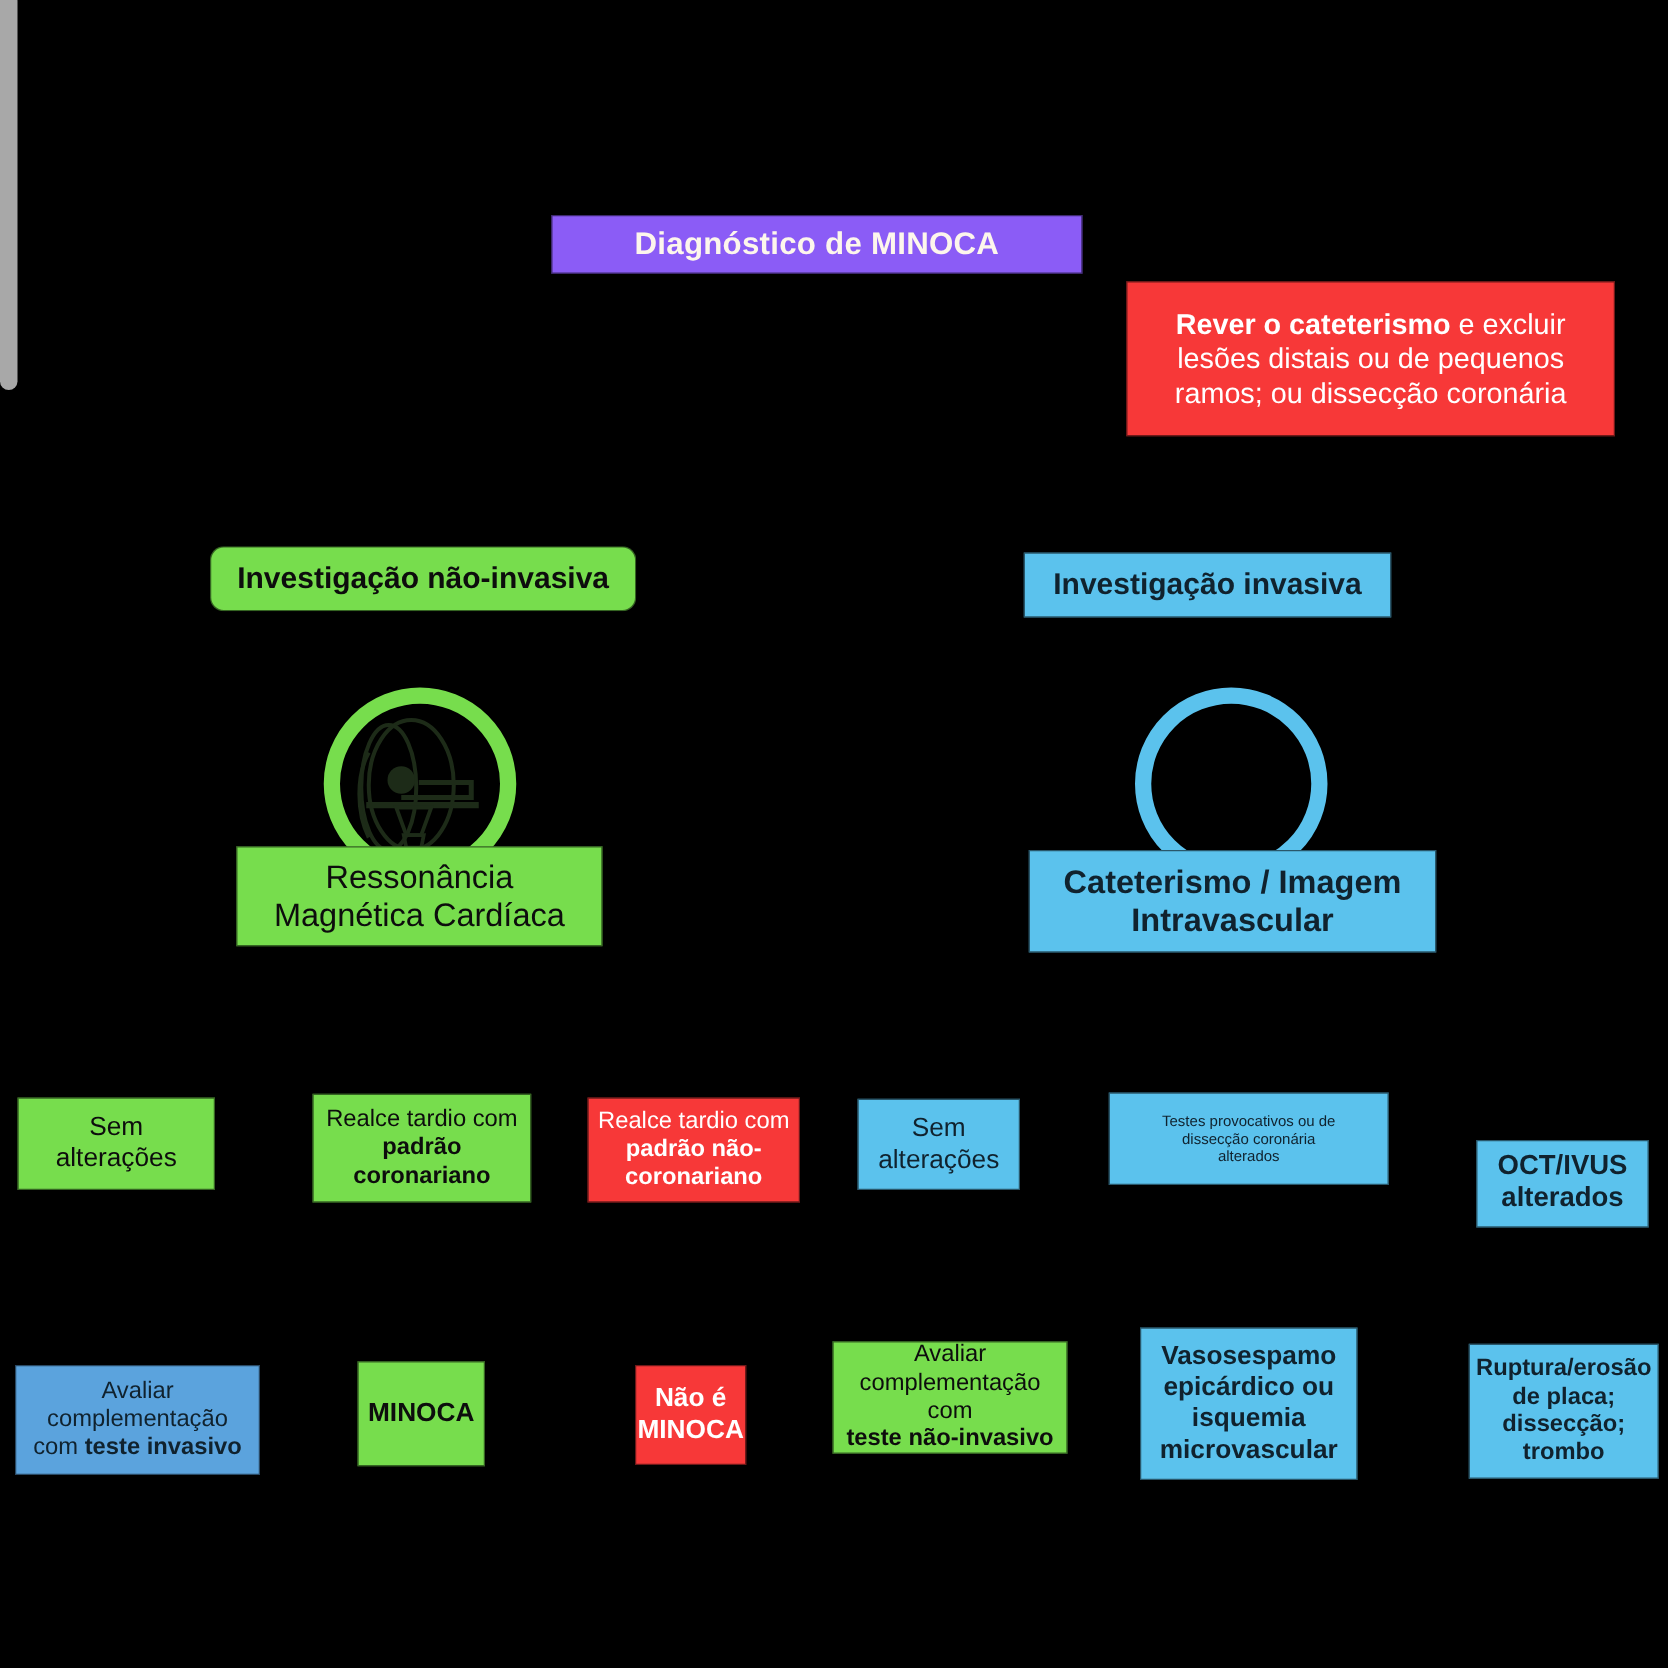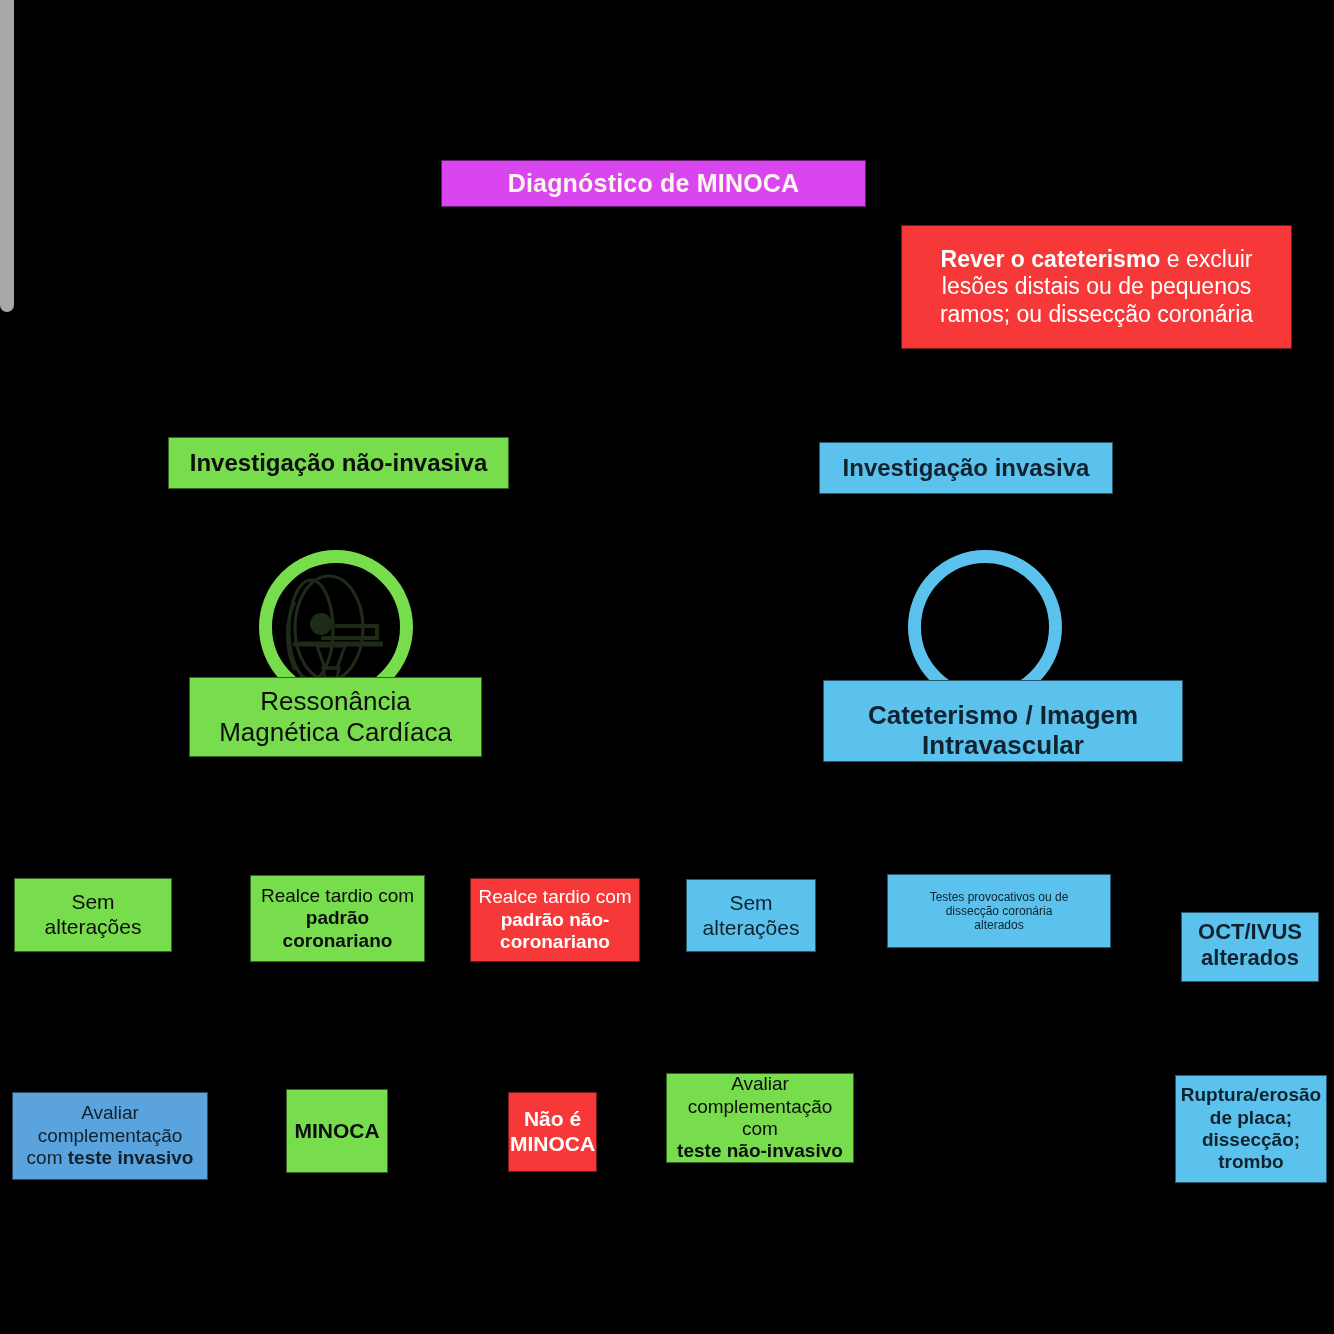--- a/index.html
+++ b/index.html
@@ -43,45 +43,45 @@
     line-height: 1.18;
     border: 1px solid rgba(0,0,0,0.55);
   }
   .node .txt { display: block; padding: 0 4px; }
   .node b { font-weight: bold; }
 
   .green    { background: #77dd4d; color: #0d0d0d; }
   .blue     { background: #5bc2ed; color: #10222e; }
   .blue-mid { background: #5ba3dd; color: #10222e; }
   .red      { background: #f73838; color: #ffffff; }
-  .orange   { background: #d946ef; color: #fdf6ec; }
+  .orange   { background: #8b5cf6; color: #fdf6ec; margin-top: 12px; }
 
   .title-box {
     left: 441px; top: 160px; width: 425px; height: 47px;
     font-size: 25px; font-weight: bold; letter-spacing: 0.2px;
   }
   .rever-box {
     left: 901px; top: 225px; width: 391px; height: 124px;
     font-size: 23px; font-weight: 400;
   }
   .branch-ni {
     left: 168px; top: 437px; width: 341px; height: 52px;
-    font-size: 24px; font-weight: bold;
+    font-size: 24px; font-weight: bold; border-radius: 11px;
   }
   .branch-i {
     left: 819px; top: 442px; width: 294px; height: 52px;
     font-size: 24px; font-weight: bold;
   }
   .mri-label {
     left: 189px; top: 677px; width: 293px; height: 80px;
     font-size: 26px; font-weight: normal;
   }
   .cath-label {
-    left: 823px; top: 680px; width: 360px; height: 82px;
-    font-size: 26px; font-weight: bold; align-items: flex-end;
+    left: 823px; top: 680px; width: 326px; height: 82px;
+    font-size: 26px; font-weight: bold;
   }
   .ring {
     position: absolute;
     border-radius: 50%;
     box-sizing: border-box;
   }
   .ring-green { left: 259px; top: 550px; width: 154px; height: 154px;
                 border: 13px solid #77dd4d; }
   .ring-blue  { left: 908px; top: 550px; width: 154px; height: 154px;
                 border: 13px solid #5bc2ed; }
@@ -182,18 +182,21 @@
   </div>
 
   <div class="node red c3">
     <span class="txt"><span>Não é</span><br><span>MINOCA</span></span>
   </div>
 
   <div class="node green c4">
     <span class="txt"><span>Avaliar</span><br><span>complementação com</span><br><b>teste não-invasivo</b></span>
   </div>
 
+  <div class="node blue c5">
+    <span class="txt"><span>Vasosespamo</span><br><span>epicárdico ou</span><br><span>isquemia</span><br><span>microvascular</span></span>
+  </div>
 
   <div class="node blue c6">
     <span class="txt"><span>Ruptura/erosão</span><br><span>de placa;</span><br><span>dissecção;</span><br><span>trombo</span></span>
   </div>
 
 </div>
 
 </body></html>

